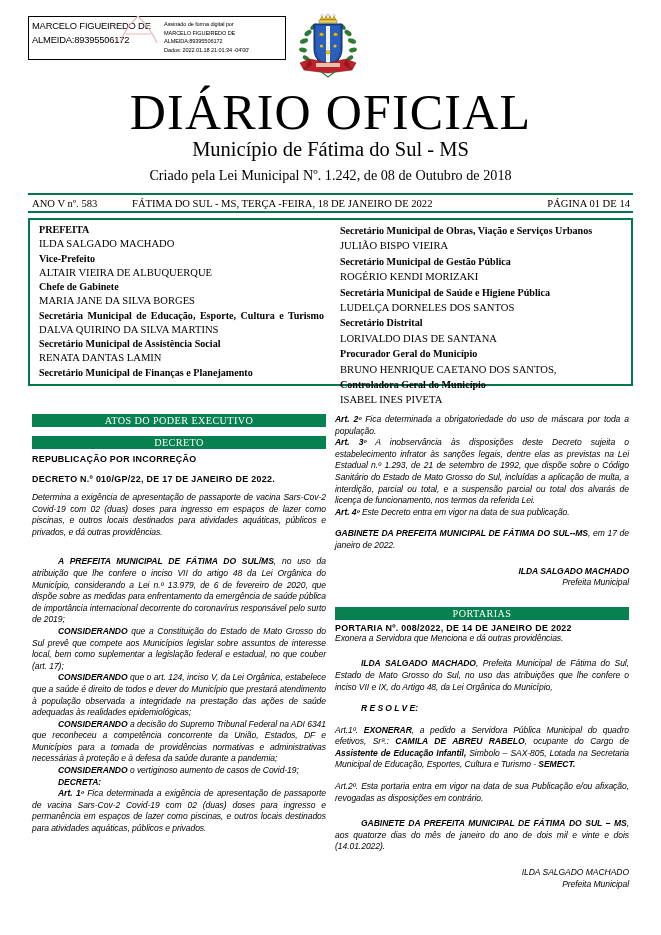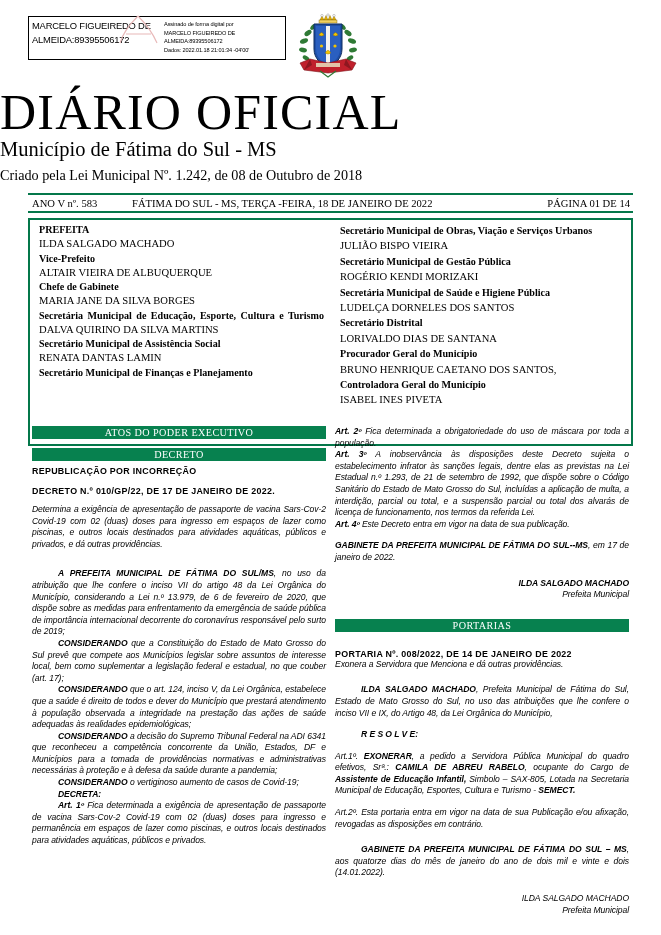--- a/index.html
+++ b/index.html
@@ -40,21 +40,21 @@
   }
   .sig-swoosh {
     position: absolute; left: 118px; top: 14px;
     width: 42px; height: 30px; pointer-events: none;
   }
 
   
   .brasao { position: absolute; left: 292px; top: 13px; width: 72px; height: 68px; }
 
   
-  .masthead { position: absolute; left: 0; top: 86px; width: 661px; }
+  .masthead { position: absolute; left: 0; top: 86px; width: 661px; text-align: center; }
   .dotitle {
     font-family: "Liberation Serif", serif;
     font-size: 50px; line-height: 52px;
     letter-spacing: 1.2px; font-weight: normal;
   }
   .dosub {
     font-family: "Liberation Serif", serif;
     font-size: 20.5px; line-height: 26px; margin-top: -2px;
   }
   .docreated {
@@ -70,21 +70,21 @@
     display: flex; align-items: center;
     font-family: "Liberation Serif", serif; font-size: 10.6px;
   }
   .info-ano { width: 104px; padding-left: 4px; }
   .info-mid { flex: 1; }
   .info-pag { text-align: right; padding-right: 3px; }
 
   
   .officials {
     position: absolute; left: 28px; top: 218px;
-    width: 605px; height: 228px;
+    width: 605px; height: 168px;
     border: 2.2px solid #04774a;
     display: flex;
     padding: 3px 0 0 0;
   }
   .col-left  { width: 302px; padding: 0 6px 0 9px; }
   .col-right { width: 303px; padding: 0 6px 0 10px; }
   .role {
     font-family: "Liberation Serif", serif;
     font-weight: bold; font-size: 10.1px; line-height: 14.2px;
     text-align: justify;
@@ -92,21 +92,21 @@
   .role.just { text-align: justify; text-align-last: justify; }
   .person {
     font-family: "Liberation Serif", serif;
     font-size: 10.6px; line-height: 14.3px;
   }
   .col-right .role { line-height: 15.4px; }
   .col-right .person { line-height: 15.4px; }
 
   
   .bodycols { position: absolute; left: 28px; top: 414px; width: 605px; }
-  .bcol { position: absolute; top: 12px; width: 294px; }
+  .bcol { position: absolute; top: 0; width: 294px; }
   .bcol-l { left: 4px; }
   .bcol-r { left: 307px; }
 
   .greenbar {
     background: #07814f; color: #fff;
     font-family: "Liberation Serif", serif;
     font-size: 10.2px; letter-spacing: 0.4px;
     text-align: center; height: 13px; line-height: 13px;
     margin-bottom: 9px;
   }
@@ -281,21 +281,21 @@
       <p class="t"><span class="b">Art. 4º</span><span> Este Decreto entra em vigor na data de sua publicação.</span></p>
 
       <div class="sp10"></div>
       <p class="t"><span class="b">GABINETE DA PREFEITA MUNICIPAL DE FÁTIMA DO SUL-</span><span class="b">-MS</span><span>, em 17 de janeiro de 2022.</span></p>
 
       <div class="sp14"></div>
       <p class="t rgt b">ILDA SALGADO MACHADO</p>
       <p class="t rgt">Prefeita Municipal</p>
 
       <div class="sp18"></div>
-      <div class="greenbar" style="margin-bottom:17px;">PORTARIAS</div>
+      <div class="greenbar" style="margin-bottom:3px;">PORTARIAS</div>
 
       <p class="hdg">PORTARIA Nº. 008/2022, DE 14 DE JANEIRO DE 2022</p>
       <p class="t ital">Exonera a Servidora que Menciona e  dá  outras providências.</p>
 
       <div class="sp14"></div>
       <p class="t"><span class="ind"></span><span class="b">ILDA SALGADO MACHADO</span><span>, Prefeita Municipal de Fátima do Sul, Estado de Mato Grosso do Sul, no uso das atribuições que lhe confere o inciso VII e IX, do Artigo 48, da Lei Orgânica do Município,</span></p>
 
       <div class="sp10"></div>
       <p class="t"><span class="ind"></span><span class="b">R E S O L V E:</span></p>
 

